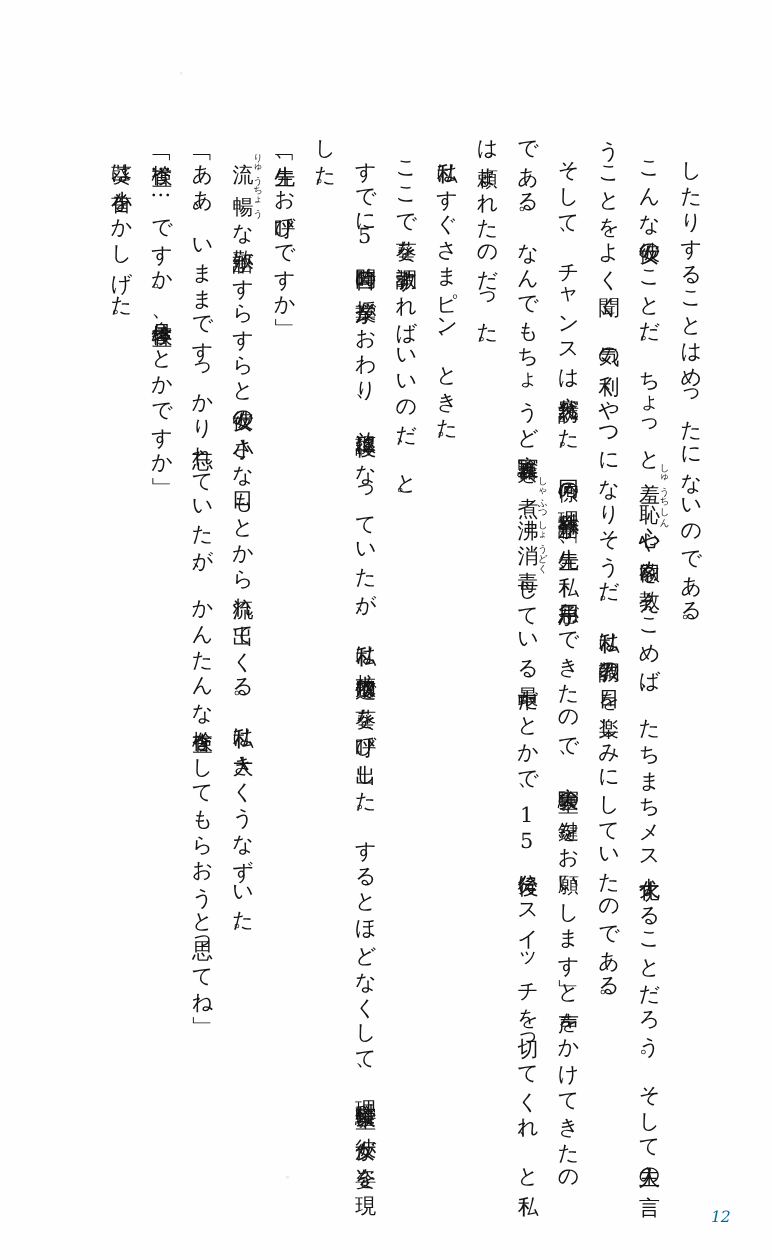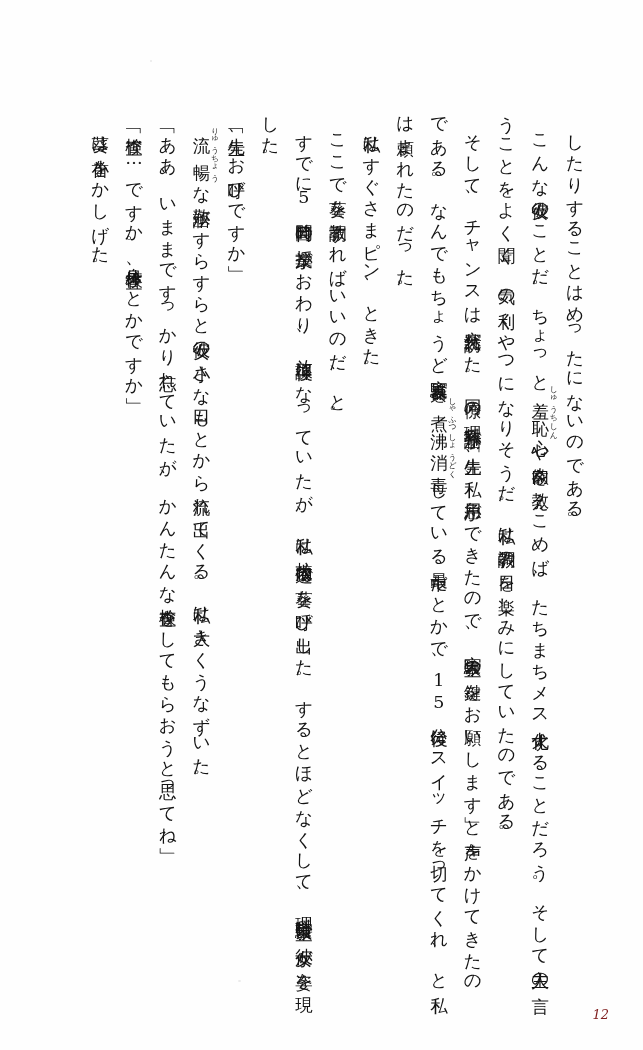--- a/index.html
+++ b/index.html
@@ -56,21 +56,21 @@
     color: #222;
   }
 
   .page-number {
     position: absolute;
     right: 34px;
     bottom: 28px;
     font-size: 13px;
     font-style: italic;
     font-family: "DejaVu Serif", "Liberation Serif", serif;
-    color: #7f1d1d;
+    color: #0369a1;
   }
 
   
   .speckle {
     position: absolute;
     background: #d8d8d8;
     border-radius: 50%;
     opacity: 0.55;
   }
   .sp1 { width: 3px; height: 2px; left: 238px; top: 980px; }

